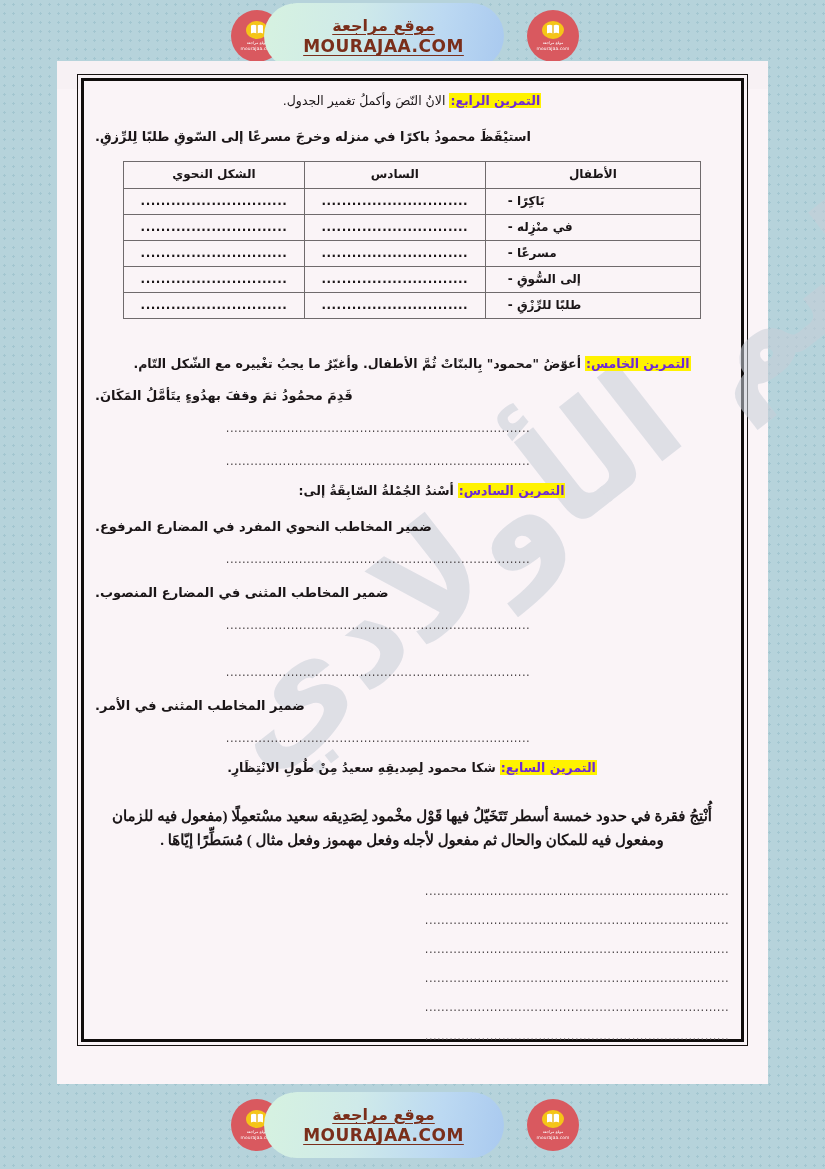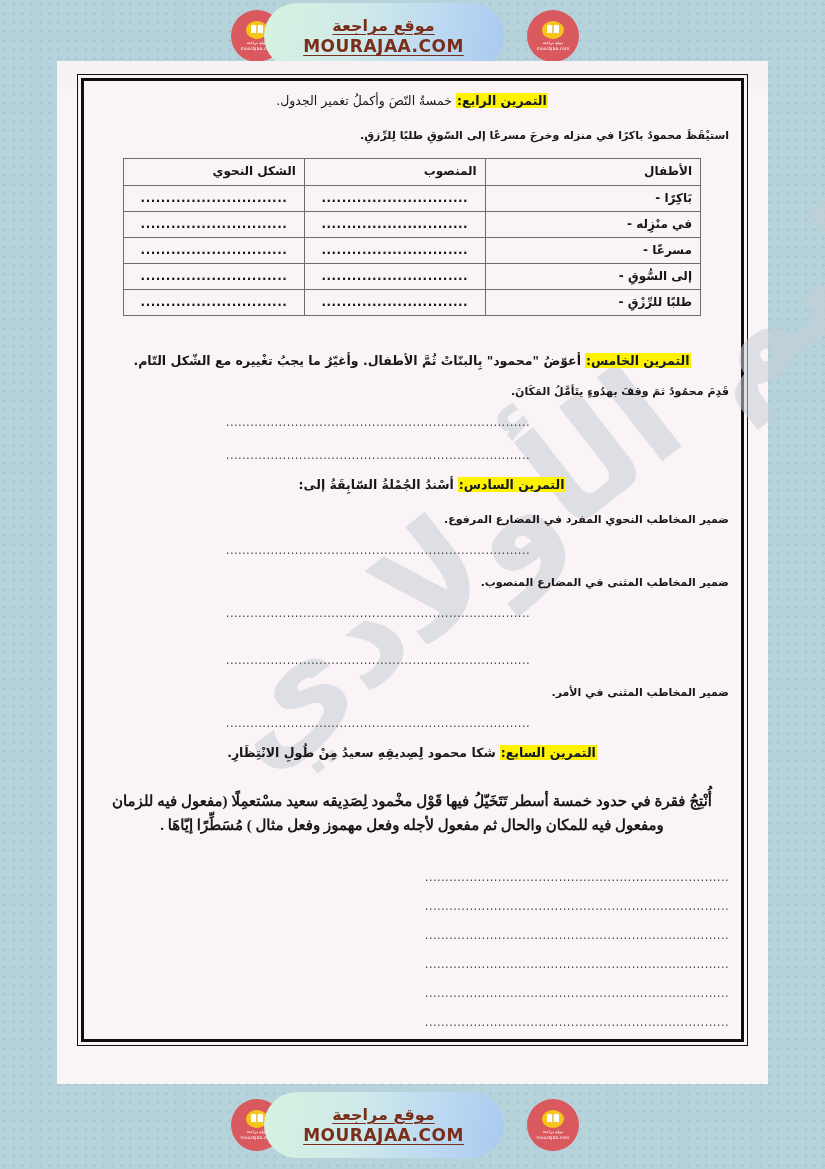--- a/index.html
+++ b/index.html
@@ -93,56 +93,56 @@
     text-align: right;
     color: #1a1517;
     font-size: 12.5px;
     line-height: 1.45;
   }
 
   .hl {
     background: #fff200;
     padding: 0 1px;
     font-weight: 700;
-    color: #0f172a;
+    color: #6d28d9;
   }
   .ex-title-row { text-align: center; }
   .ex-title-row .inner { display: inline-block; }
 
   .sentence {
     margin: 0;
-    font-size: 11px;
+    font-size: 13px;
     font-weight: 600;
-    text-align: right;
+    text-align: left;
   }
   .row-center { text-align: center; }
 
   
   table.gramtable {
     border-collapse: collapse;
     width: 578px;
     margin: 0 auto;
     direction: rtl;
     background: #faf4f7;
   }
   table.gramtable th,
   table.gramtable td {
     border: 1px solid #6f6a6c;
     font-size: 12px;
     font-weight: 600;
     padding: 3px 8px;
     color: #1a1517;
     vertical-align: middle;
   }
-  table.gramtable th { text-align: right; height: 20px; }
+  table.gramtable th { text-align: center; height: 20px; }
   th.col-mutammimat { width: 238px; text-align: center; }
   th.col-wadhifa { width: 170px; text-align: center; }
   th.col-shakl { width: 170px; text-align: center; }
   td.item-cell {
-    text-align: right;
+    text-align: left;
     padding-right: 90px;
     height: 19px;
     white-space: nowrap;
   }
   td.item-cell .dash { margin-left: 14px; }
   td.dots-cell {
     text-align: center;
     height: 19px;
     color: #443f41;
     font-size: 11px;
@@ -305,32 +305,32 @@
 
 <div class="watermark">
   <span>التعليم الأولادي</span>
 </div>
 
 <div class="content">
 
   <div class="ex-title-row">
     <span class="inner">
       <span class="hl">التمرين الرابع:</span>
-      <span>خمسةُ النّصَ وأكملُ تغمير الجدول.</span>
+      <span>الانُ النّصَ وأكملُ تغمير الجدول.</span>
     </span>
   </div>
   <div class="sp18"></div>
   <div class="sentence">استيْقَظَ محمودُ باكرًا في منزله وخرجَ مسرعًا إلى السّوقِ طلبًا لِلرِّزقِ.</div>
   <div class="sp14"></div>
 
   <table class="gramtable">
     <thead>
       <tr>
         <th class="col-mutammimat">الأطفال</th>
-        <th class="col-wadhifa">المنصوب</th>
+        <th class="col-wadhifa">السادس</th>
         <th class="col-shakl">الشكل النحوي</th>
       </tr>
     </thead>
     <tbody>
       <tr>
         <td class="item-cell">
           <span>بَاكِرًا</span>
           <span class="dash">-</span>
         </td>
         <td class="dots-cell">.............................</td>

